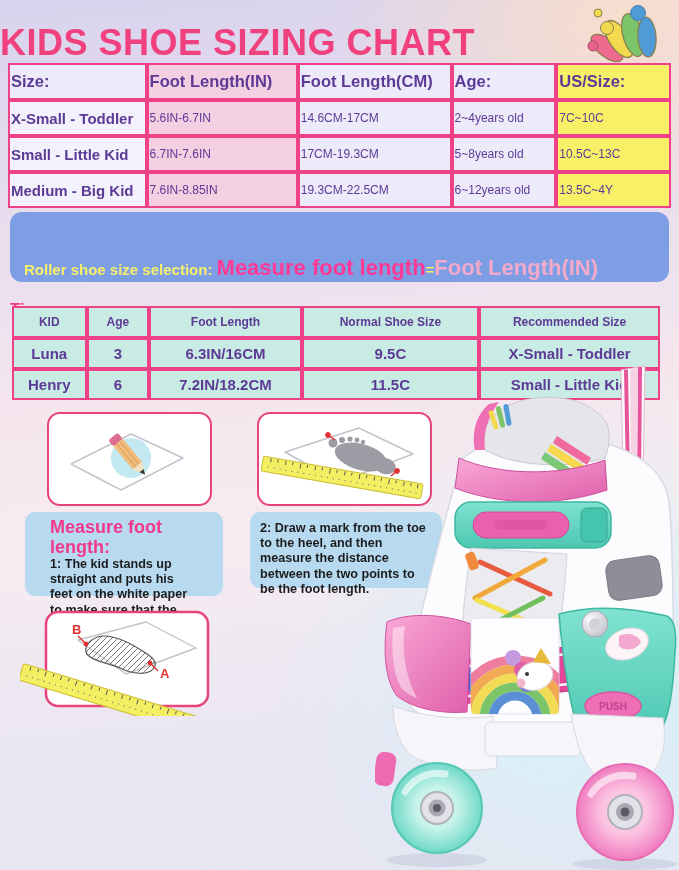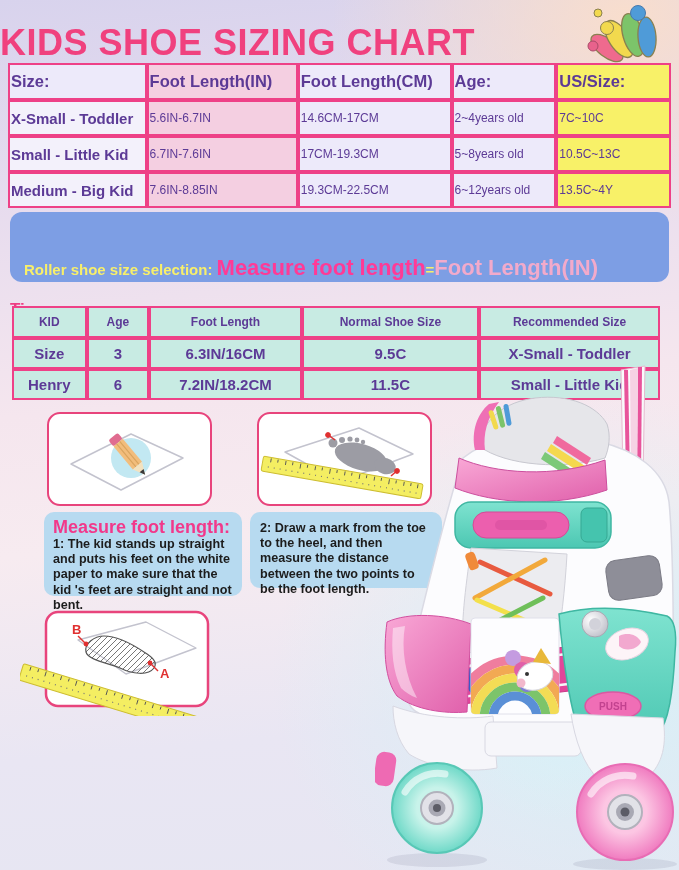--- a/index.html
+++ b/index.html
@@ -39,21 +39,21 @@
   .tips-table th,.tips-table td{border:2.5px solid #ee4187;background:#c8ebe3;text-align:center;
         color:#5c3a96;font-weight:700;}
   .tips-table th{height:26px;font-size:12px;margin-top:16px;}
   .tips-table td{height:25px;font-size:15px;}
   
   .illus{background:#fff;border:2.5px solid #e8447c;border-radius:13px;}
   .illus1{left:47px;top:412px;width:161px;height:90px;}
   .illus2{left:257px;top:412px;width:171px;height:90px;}
   
   .bluebox{background:#b7daf0;border-radius:10px;box-sizing:border-box;color:#1c1c1c;}
-  .measure-box{left:44px;top:512px;width:198px;height:84px;padding:5px 9px;}
+  .measure-box{left:25px;top:512px;width:198px;height:84px;padding:5px 25px;}
   .measure-head{color:#f2388a;font-weight:700;font-size:18px;line-height:20px;}
   .step-text{font-size:12.6px;font-weight:700;line-height:15.2px;}
   .step2-box{left:250px;top:512px;width:192px;height:76px;padding:9px 10px;}
   .inner-box{left:35px;top:718px;width:200px;height:88px;padding:5px 10px;}
   .inner-head{color:#111;font-weight:700;font-size:19px;line-height:20px;}
   .inner-ref{color:#f06eb0;font-size:11.5px;font-weight:700;line-height:10px;text-align:center;margin-left:60px;}
   .illus3-svg{left:20px;top:610px;width:200px;height:106px;}
   .decor-top{left:583px;top:2px;width:92px;height:70px;}
   .stars-bottom{left:146px;top:794px;width:160px;height:74px;}
   .skate-backdrop{left:370px;top:430px;width:309px;height:440px;
@@ -148,21 +148,21 @@
     </colgroup>
     <tbody>
         <tr>
       <th>KID</th>
       <th>Age</th>
       <th>Foot Length</th>
       <th>Normal Shoe Size</th>
       <th>Recommended Size</th>
     </tr>
     <tr>
-      <td>Size</td>
+      <td>Luna</td>
       <td>3</td>
       <td>6.3IN/16CM</td>
       <td>9.5C</td>
       <td>X-Small - Toddler</td>
     </tr>
     <tr>
       <td>Henry</td>
       <td>6</td>
       <td>7.2IN/18.2CM</td>
       <td>11.5C</td>

